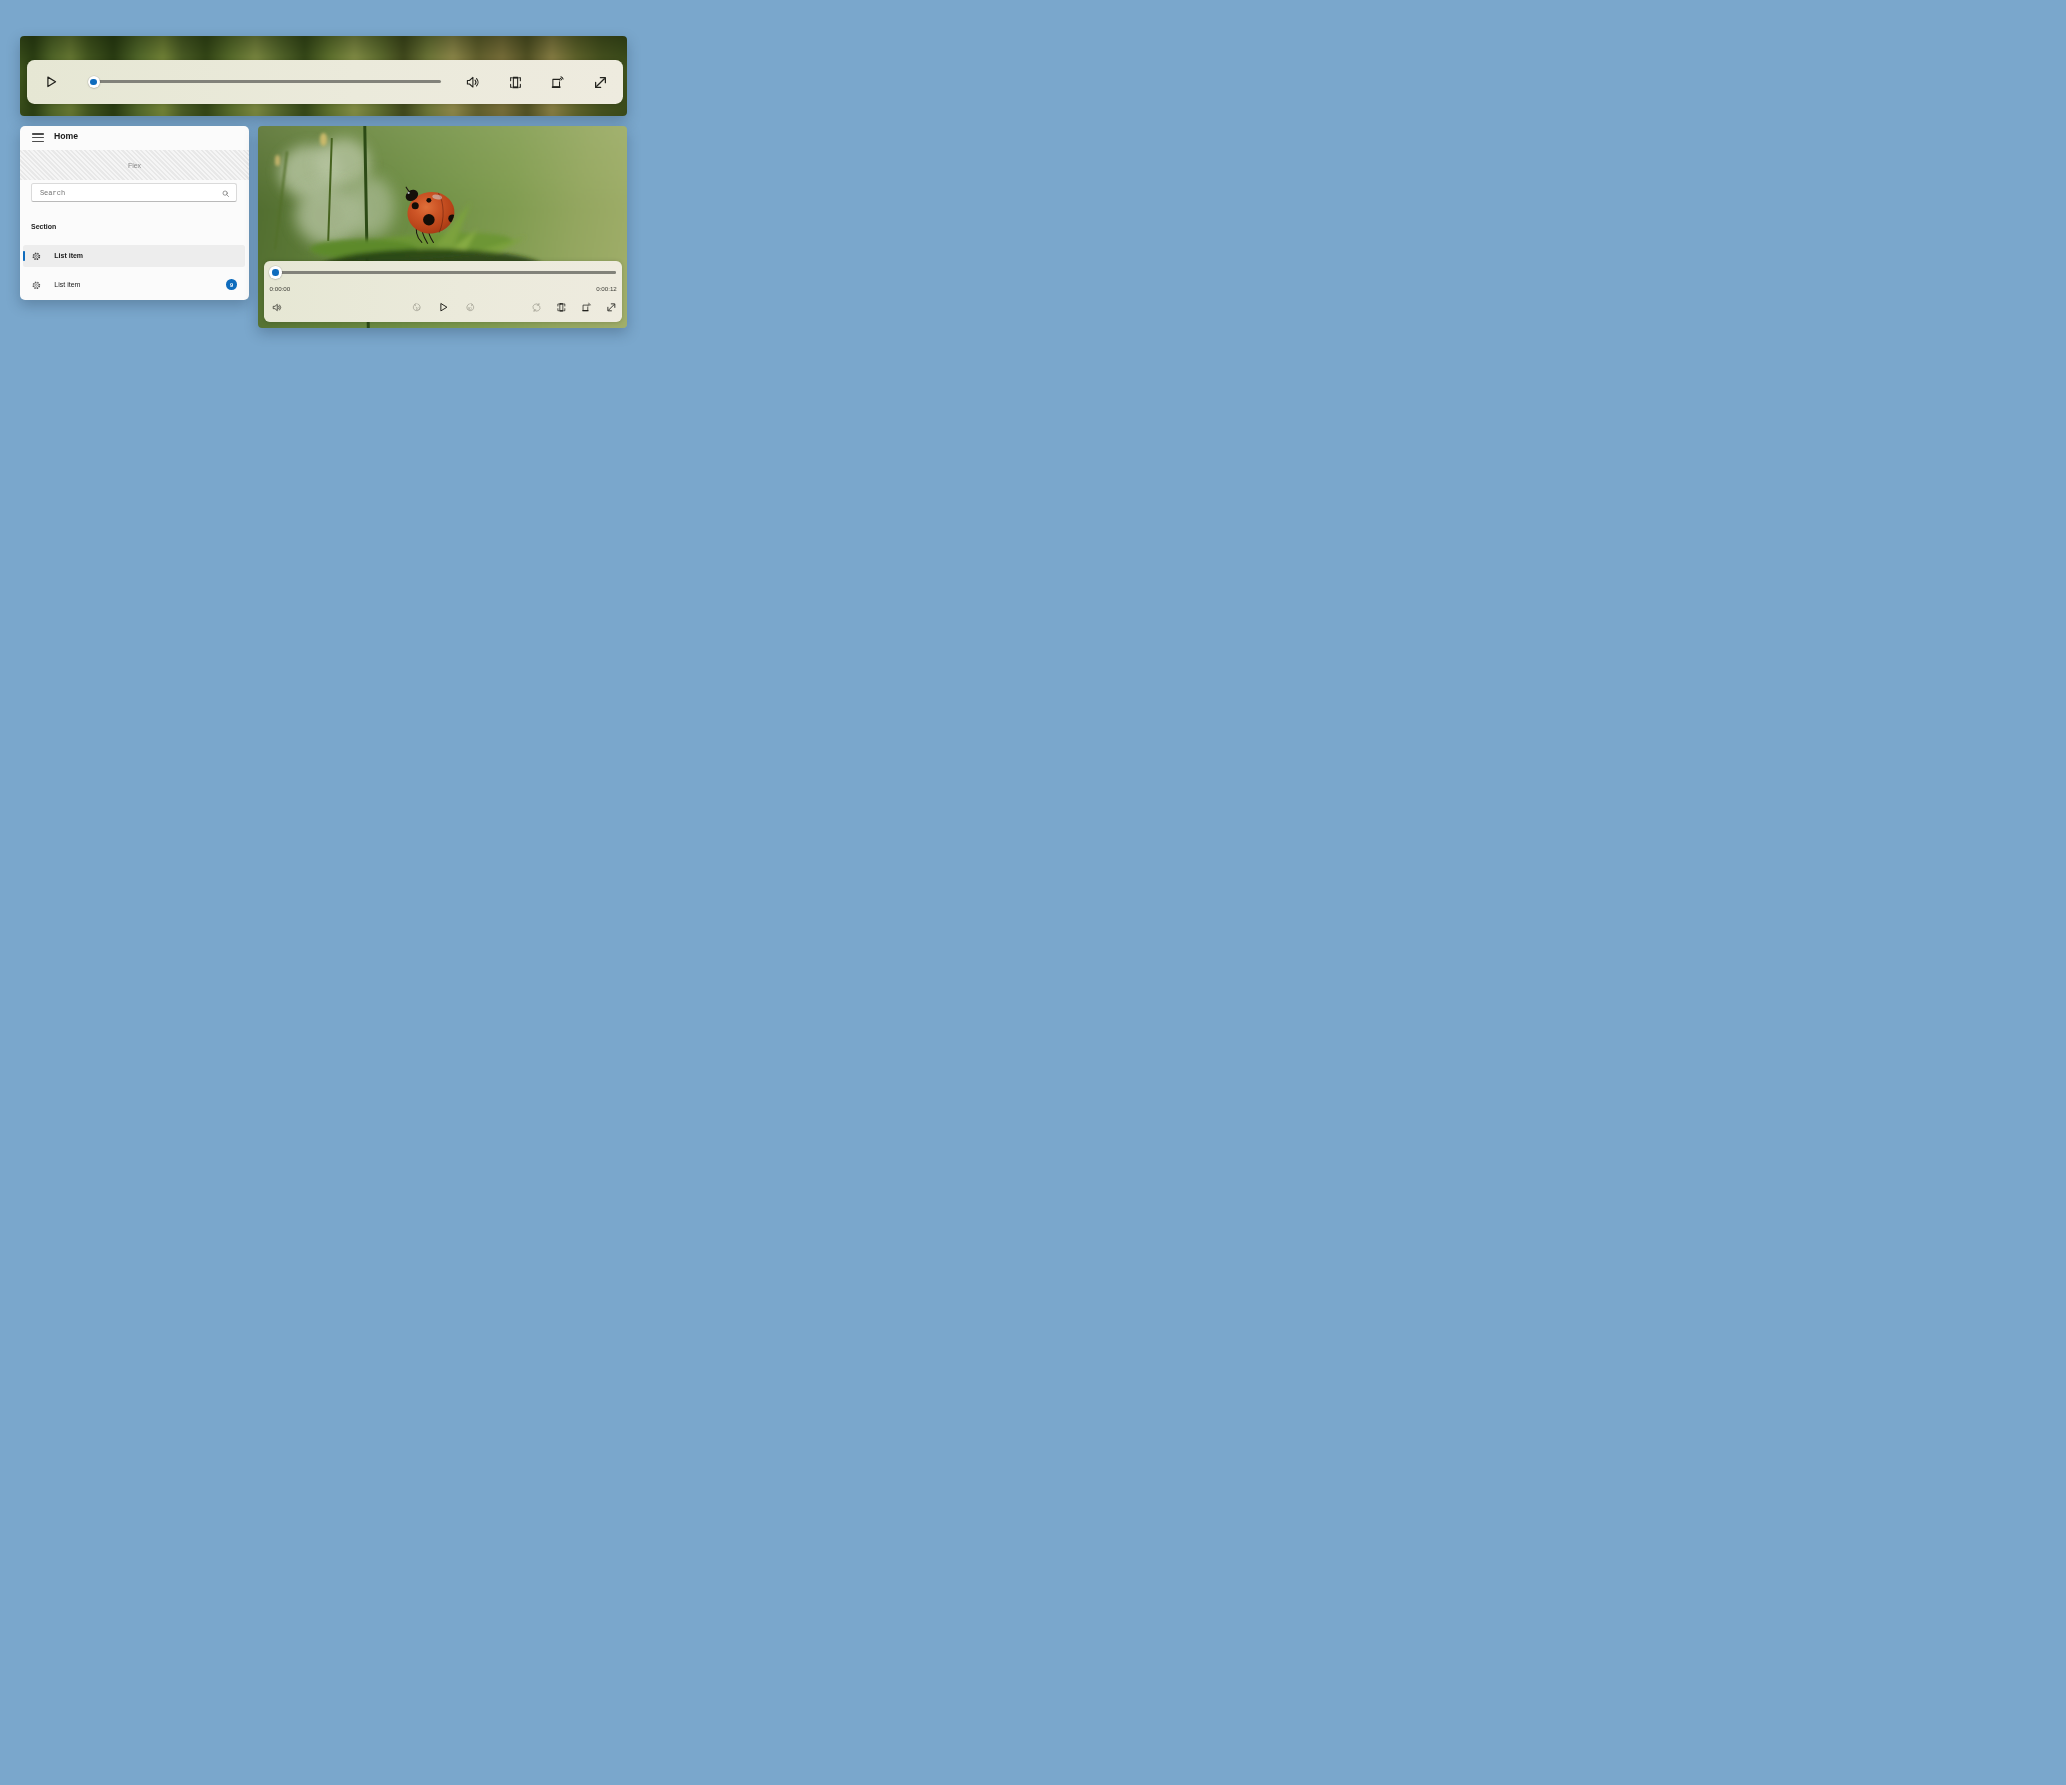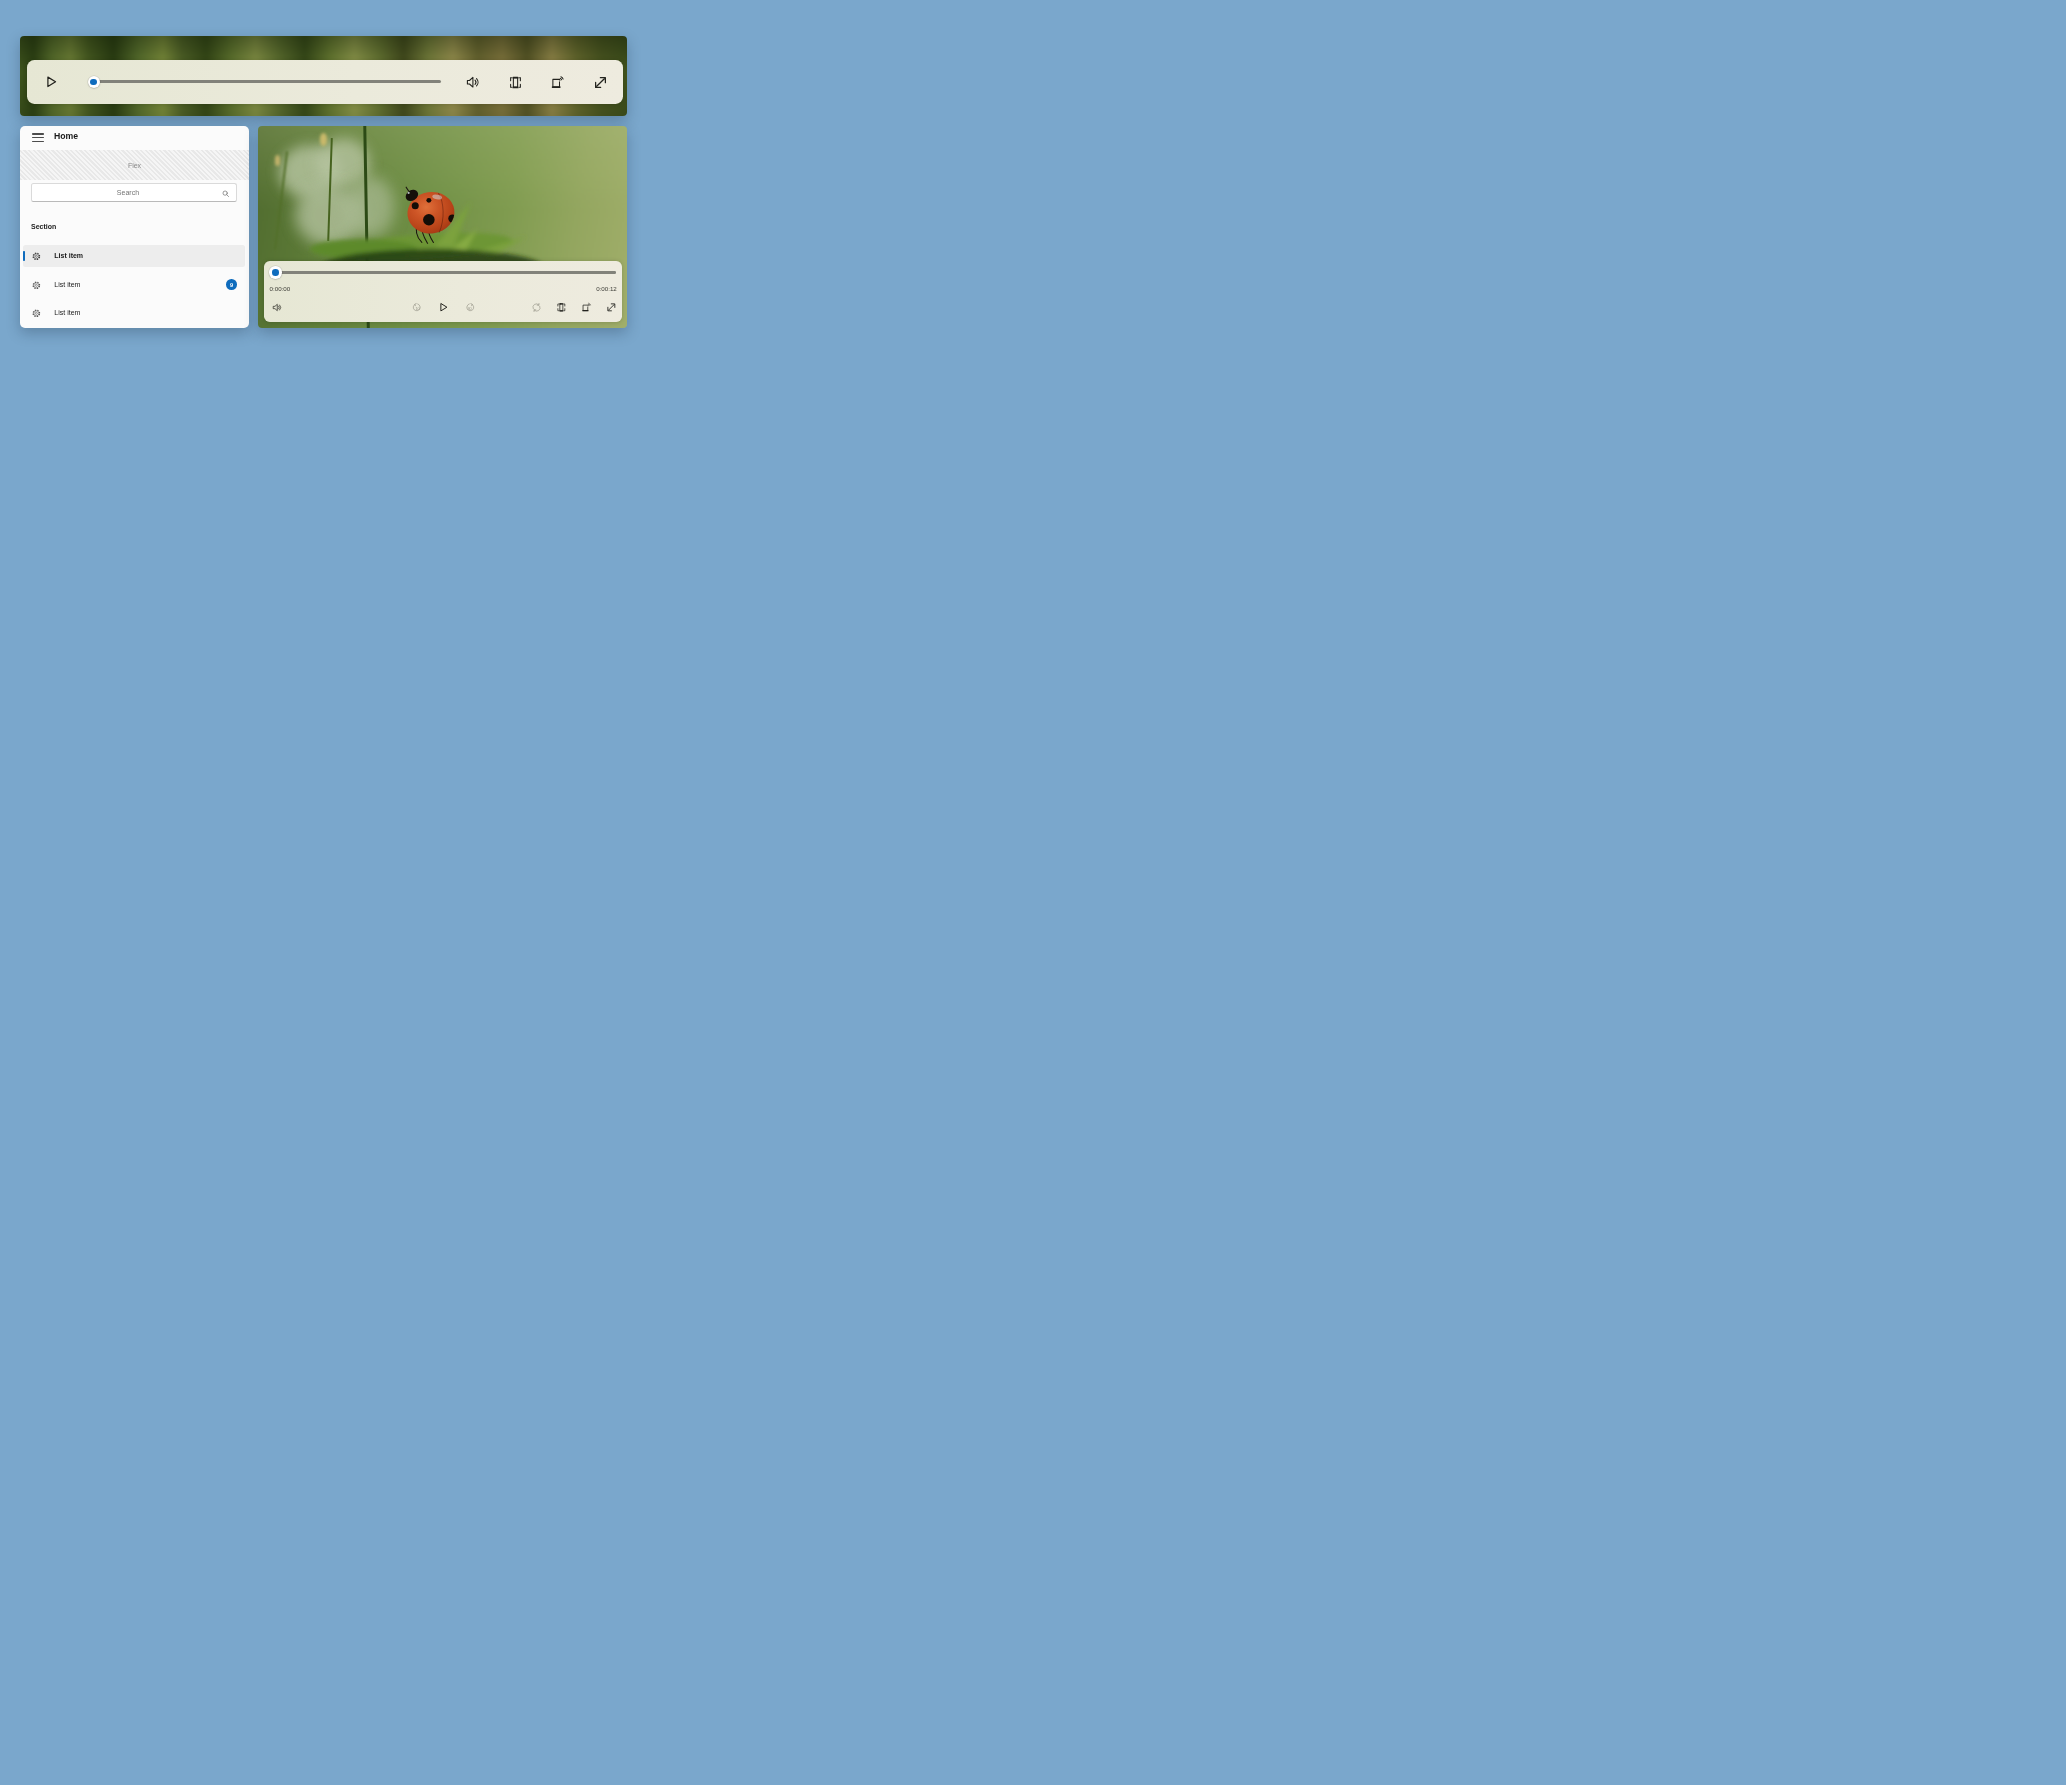--- a/index.html
+++ b/index.html
@@ -25,33 +25,33 @@
     box-shadow:0 0.8px 4.1px rgba(0,0,0,.15);}
   #top-bar{left:6.6px;top:24px;width:596px;height:44px;border-radius:7.4px;}
   .icon-btn{position:absolute;width:18px;height:18px;display:flex;align-items:center;
     justify-content:center;cursor:pointer;background:none;border:none;padding:0;}
   .slider-track{position:absolute;background:#82827a;border-radius:1.7px;}
   .slider-thumb{position:absolute;width:12.4px;height:12.4px;border-radius:50%;background:#fff;
     box-shadow:0 0 0 0.4px rgba(0,0,0,.10),0 0.4px 1.7px rgba(0,0,0,.22);
     display:flex;align-items:center;justify-content:center;cursor:pointer;}
   .slider-thumb::after{content:"";width:6.6px;height:6.6px;border-radius:50%;background:#0f6cbd;}
   
-  #nav-panel{left:20px;top:126px;width:229px;height:202px;background:#fbfbfb;}
+  #nav-panel{left:20px;top:126px;width:229px;height:174px;background:#fbfbfb;}
   .burger{position:absolute;left:10.7px;top:6.2px;width:15px;height:13.2px;border:none;
     background:none;cursor:pointer;padding:1.2px;}
   .burger span{display:block;width:12.4px;height:1.2px;border-radius:0.8px;background:#4c4c4c;margin:0 0 2.7px 0;}
   .nav-title{position:absolute;left:34px;top:5.4px;font-size:8.7px;font-weight:700;color:#191919;}
   .flex-strip{position:absolute;left:0;top:24px;width:229px;height:30px;background-color:#f5f5f5;
     background-image:repeating-linear-gradient(45deg, rgba(0,0,0,.055) 0 1.7px, rgba(0,0,0,0) 1.7px 3.3px);
     display:flex;align-items:center;justify-content:center;}
   .flex-strip span{font-size:7px;color:#8a8a8a;}
   .search-box{position:absolute;left:11px;top:57px;width:206px;height:19px;background:#fff;
     border:0.4px solid #dadada;border-bottom-color:#b9b9b9;border-radius:2.5px;box-sizing:border-box;}
   .search-box input{position:absolute;inset:0;border:none;background:transparent;outline:none;
-    font-family:Liberation Sans, sans-serif;font-size:7px;color:#333;padding:0 20px 0 7.9px;text-align:center;}
+    font-family:Liberation Mono, monospace;font-size:7px;color:#333;padding:0 20px 0 7.9px;}
   .search-box input::placeholder{color:#747474;opacity:1;}
   .search-glyph{position:absolute;right:6.2px;top:5.8px;}
   .section-label{position:absolute;left:11px;top:97px;font-size:7px;font-weight:700;color:#1b1b1b;}
   .nav-item{position:absolute;left:3.3px;width:222px;height:22px;border-radius:2.5px;cursor:pointer;}
   .nav-item.selected{background:#ededed;}
   .sel-indicator{position:absolute;left:0;top:5.8px;width:1.4px;height:10.3px;border-radius:0.8px;background:#0f6cbd;}
   .nav-item .gear{position:absolute;left:9px;top:6.6px;}
   .nav-item .lbl{position:absolute;left:31px;top:6.6px;font-size:7px;color:#191919;}
   .nav-item.selected .lbl{font-weight:600;}
   .badge{position:absolute;right:8.3px;top:5.4px;width:10.7px;height:10.7px;border-radius:50%;

